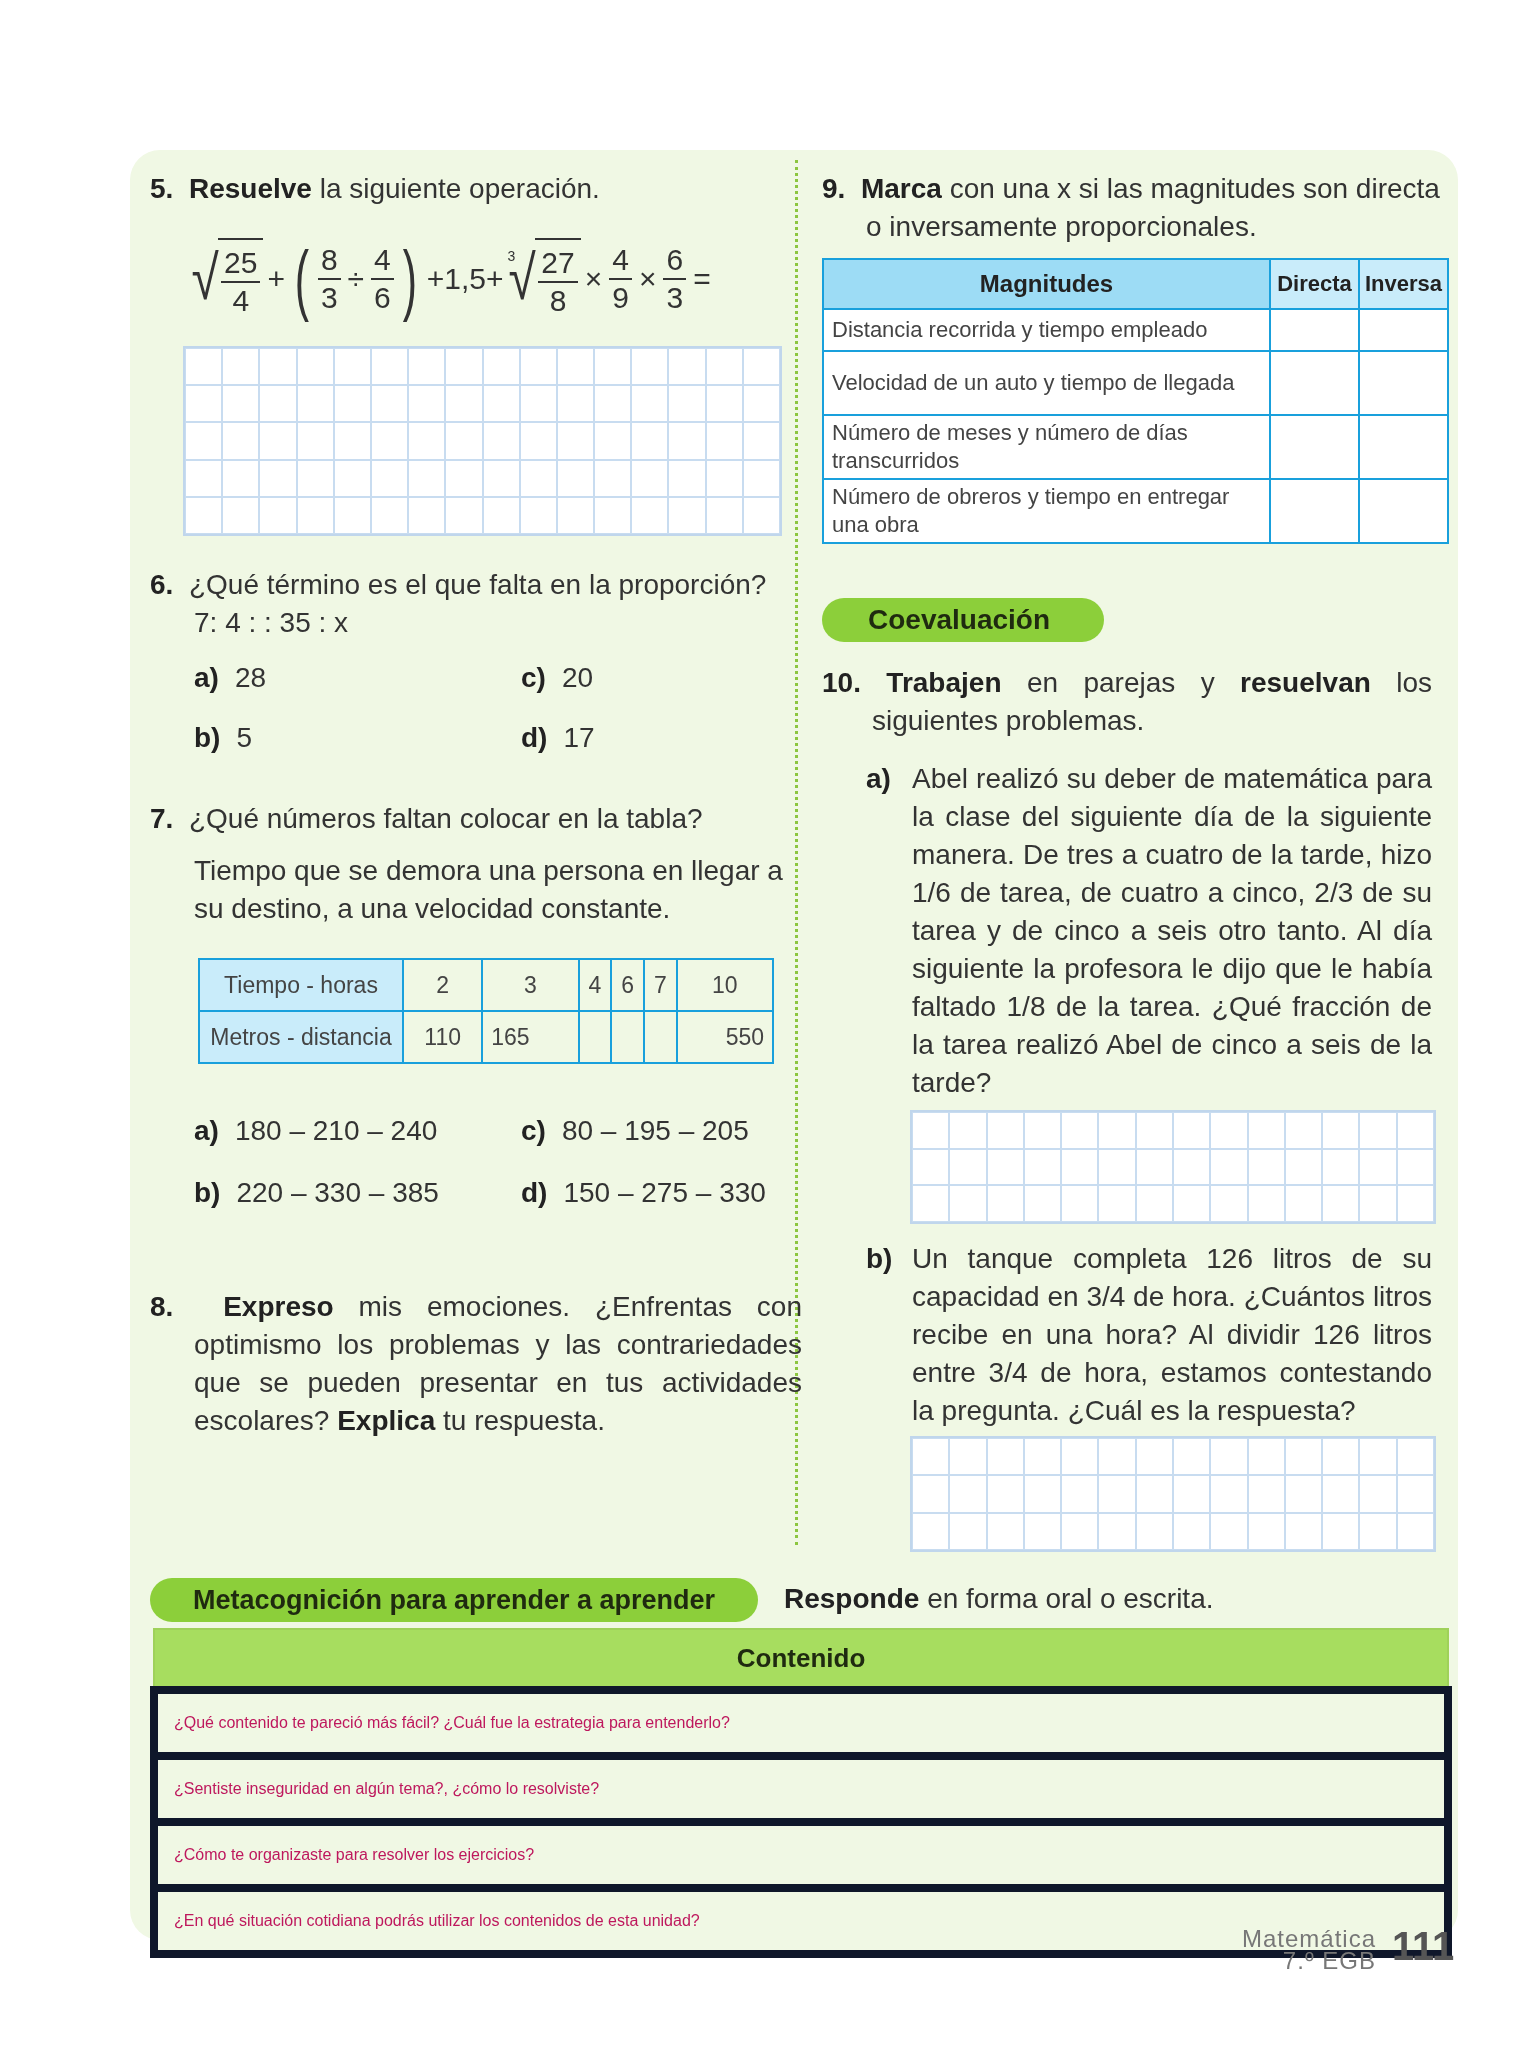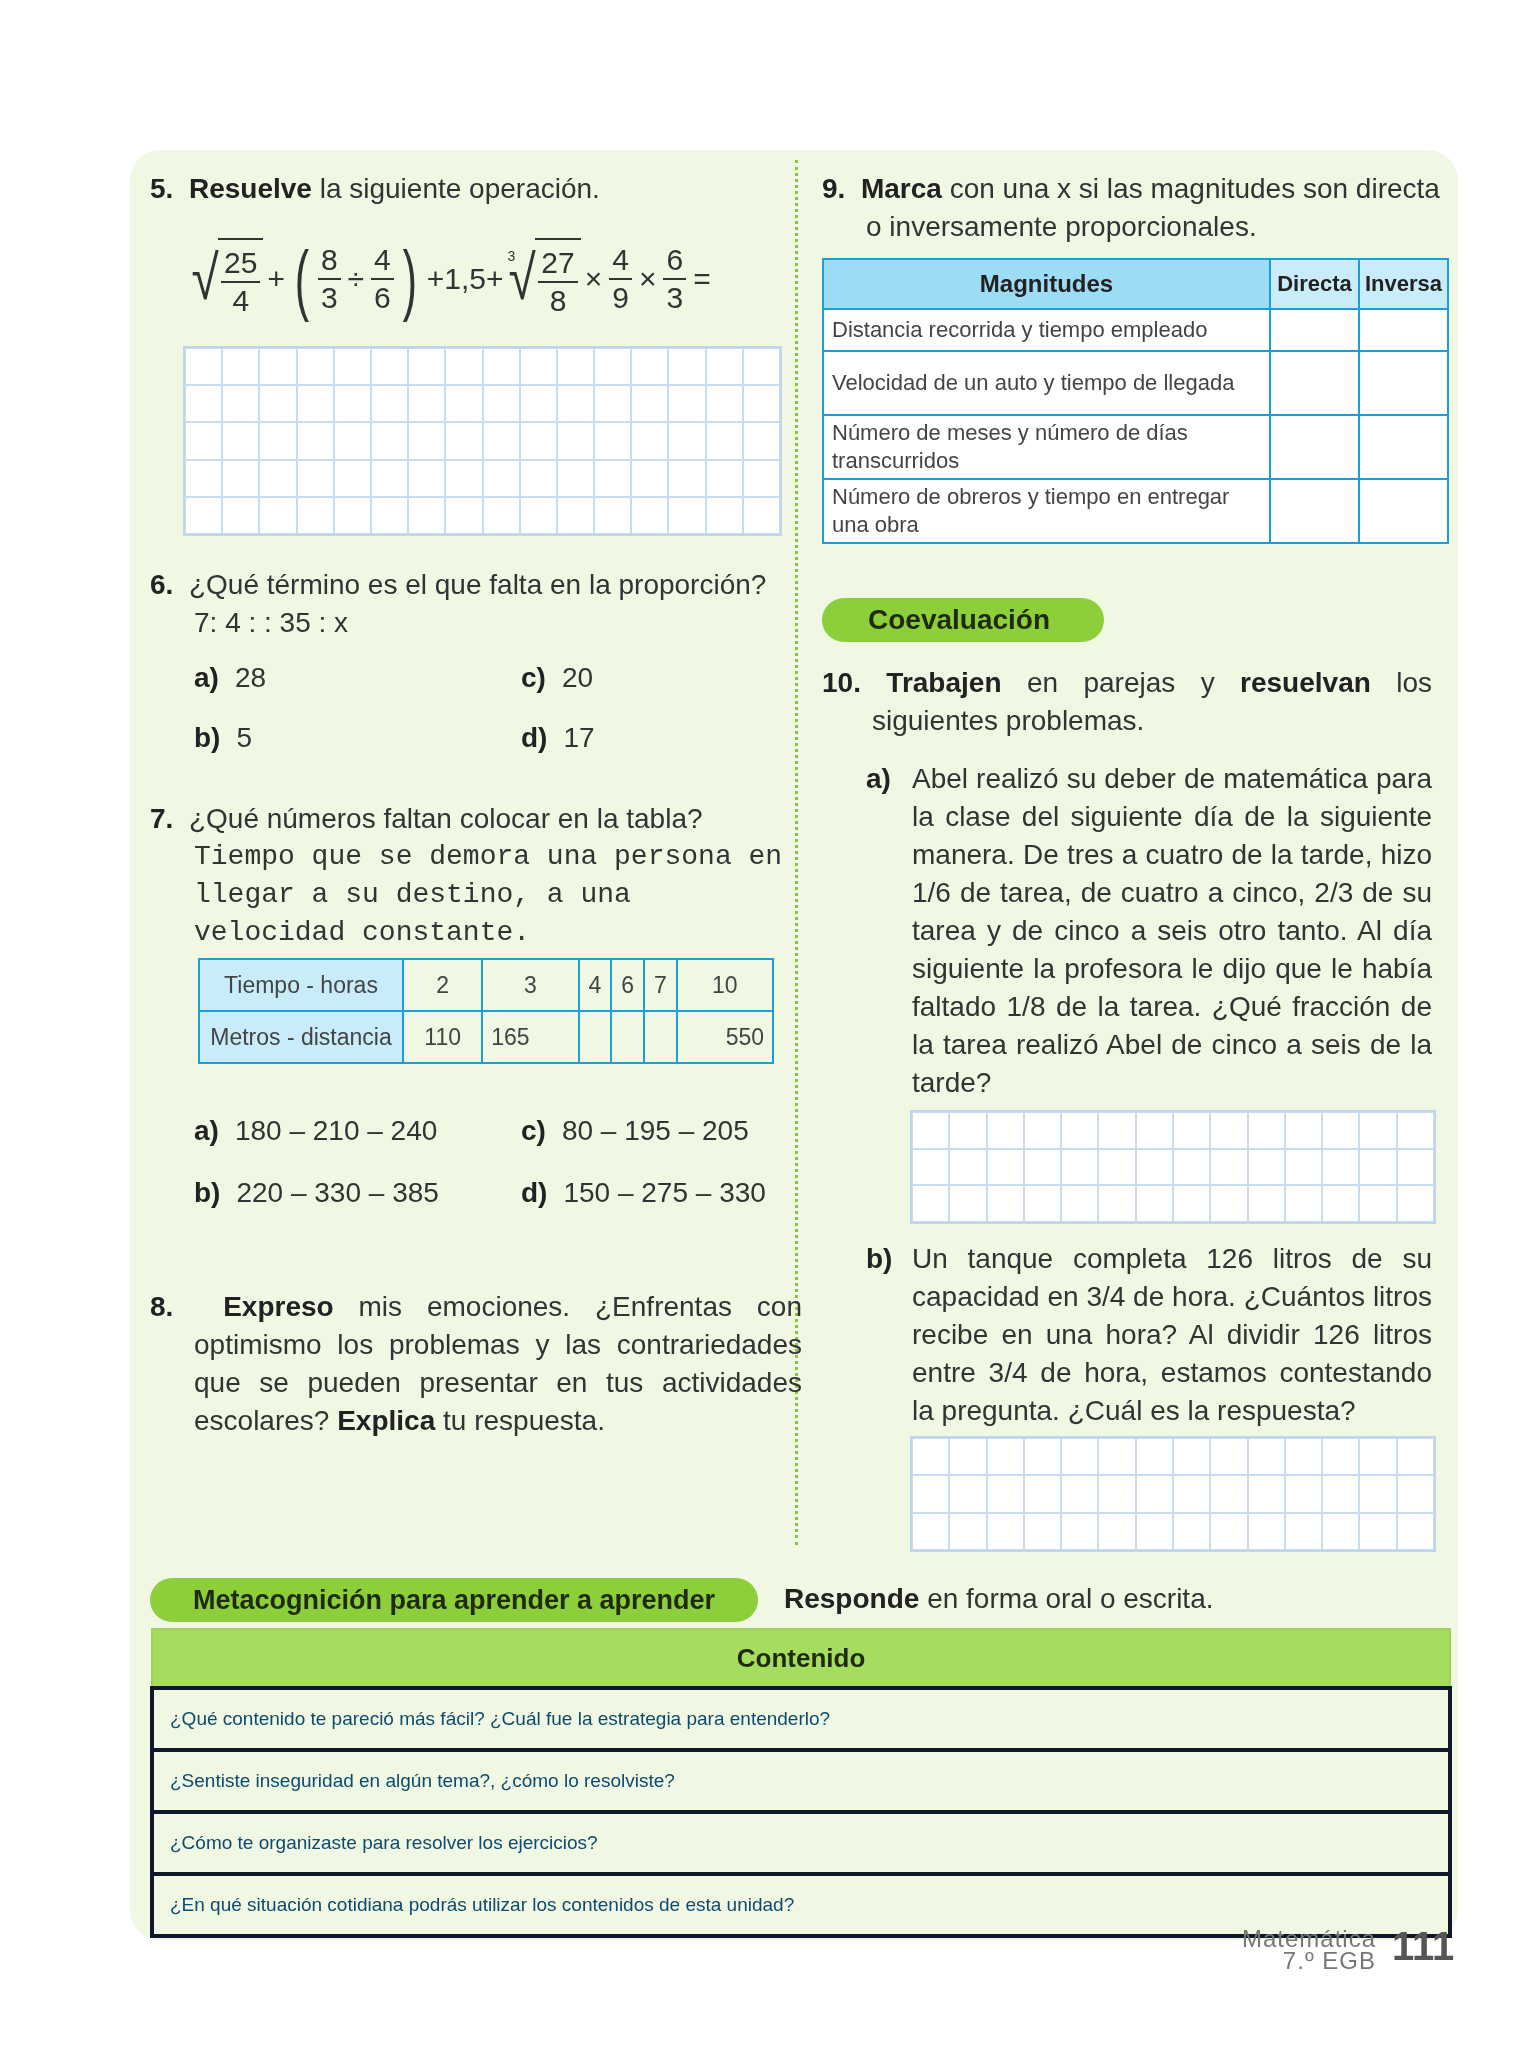--- a/index.html
+++ b/index.html
@@ -54,21 +54,21 @@
   .t9 td.box { width: 85px; background: #fff; }
   .t9 td.txt { background: #fff; }
 
   .pill {
     position: absolute; background: #8ccf3a; border-radius: 22px; color: #1f2a10;
     font-weight: bold; font-size: 28px; display: flex; align-items: center; justify-content: center;
   }
 
   .meta-table { position: absolute; left: 150px; top: 1628px; width: 1302px; }
   .meta-table th { background: #a7dd5f; height: 54px; font-size: 26px; color: #1f2a10; border: 2px solid #9fd15a; }
-  .meta-table td { height: 56px; font-size: 19px; color: #0c4a6e; padding-left: 16px; border: 4px solid #0f172a; background: #f0f8e4; font-weight: 300; }
+  .meta-table td { height: 56px; font-size: 16px; color: #be185d; padding-left: 16px; border: 8px solid #0f172a; background: #f0f8e4; font-weight: 300; }
 
   .footer-subj { position: absolute; right: 160px; top: 1928px; text-align: right; font-size: 24px; line-height: 22px; color: #777; letter-spacing: 1px; }
   .footer-page { position: absolute; left: 1392px; top: 1924px; font-size: 40px; font-weight: bold; color: #555; }
 </style>
 </head>
 <body>
 
 <div class="panel"></div>
 <div class="divider"></div>
 
@@ -209,21 +209,21 @@
   <div><span class="num">6.</span>&nbsp;&nbsp;<span>¿Qué término es el que falta en la proporción?</span></div>
   <div style="padding-left:44px;">7: 4 : : 35 : x</div>
 </div>
 <div class="abs opt" style="left:194px; top:659px;"><span class="lbl">a)</span><span>28</span></div>
 <div class="abs opt" style="left:194px; top:719px;"><span class="lbl">b)</span><span>5</span></div>
 <div class="abs opt" style="left:521px; top:659px;"><span class="lbl">c)</span><span>20</span></div>
 <div class="abs opt" style="left:521px; top:719px;"><span class="lbl">d)</span><span>17</span></div>
 
 <div class="abs q" style="left:150px; top:800px; width:640px;">
   <div><span class="num">7.</span>&nbsp;&nbsp;<span>¿Qué números faltan colocar en la tabla?</span></div>
-  <div style="padding-left:44px; width:590px;font-family:Liberation Mono, monospace;">Tiempo que se demora una persona en llegar a su destino, a una velocidad constante.</div>
+  <div style="padding-left:44px; margin-top:14px; width:590px;">Tiempo que se demora una persona en llegar a su destino, a una velocidad constante.</div>
 </div>
 
 <table class="t7">
   <tbody>
       <tr>
     <td class="hd">Tiempo - horas</td>
     <td>2</td>
     <td>3</td>
     <td>4</td>
     <td>6</td>

